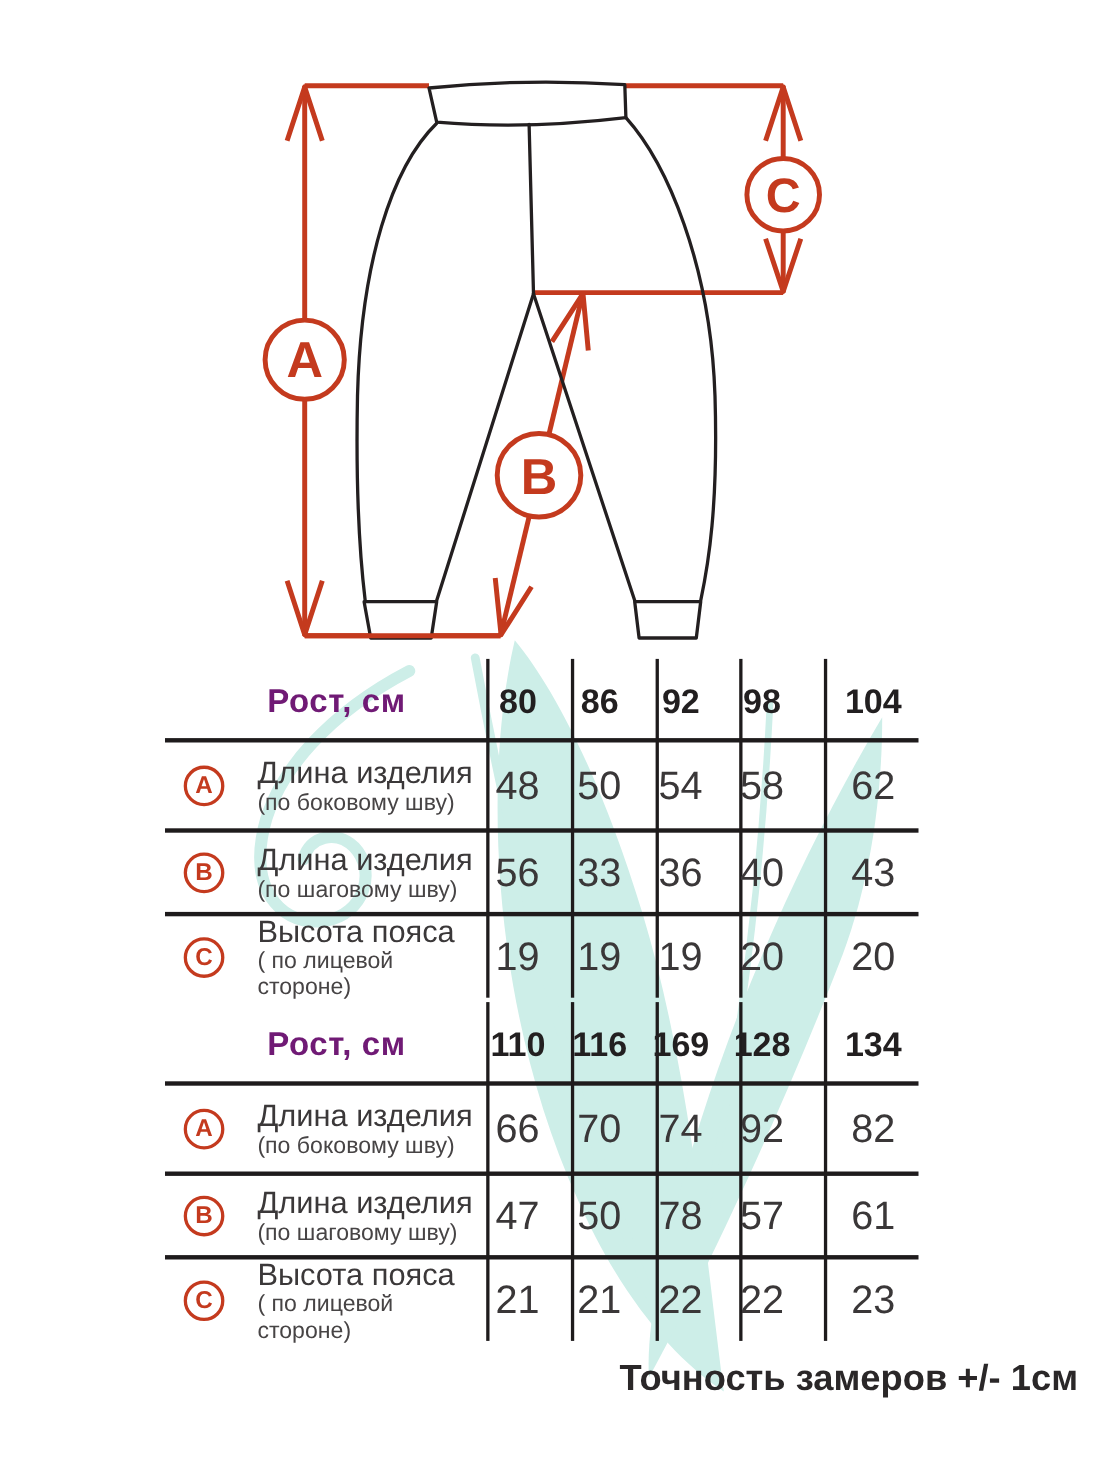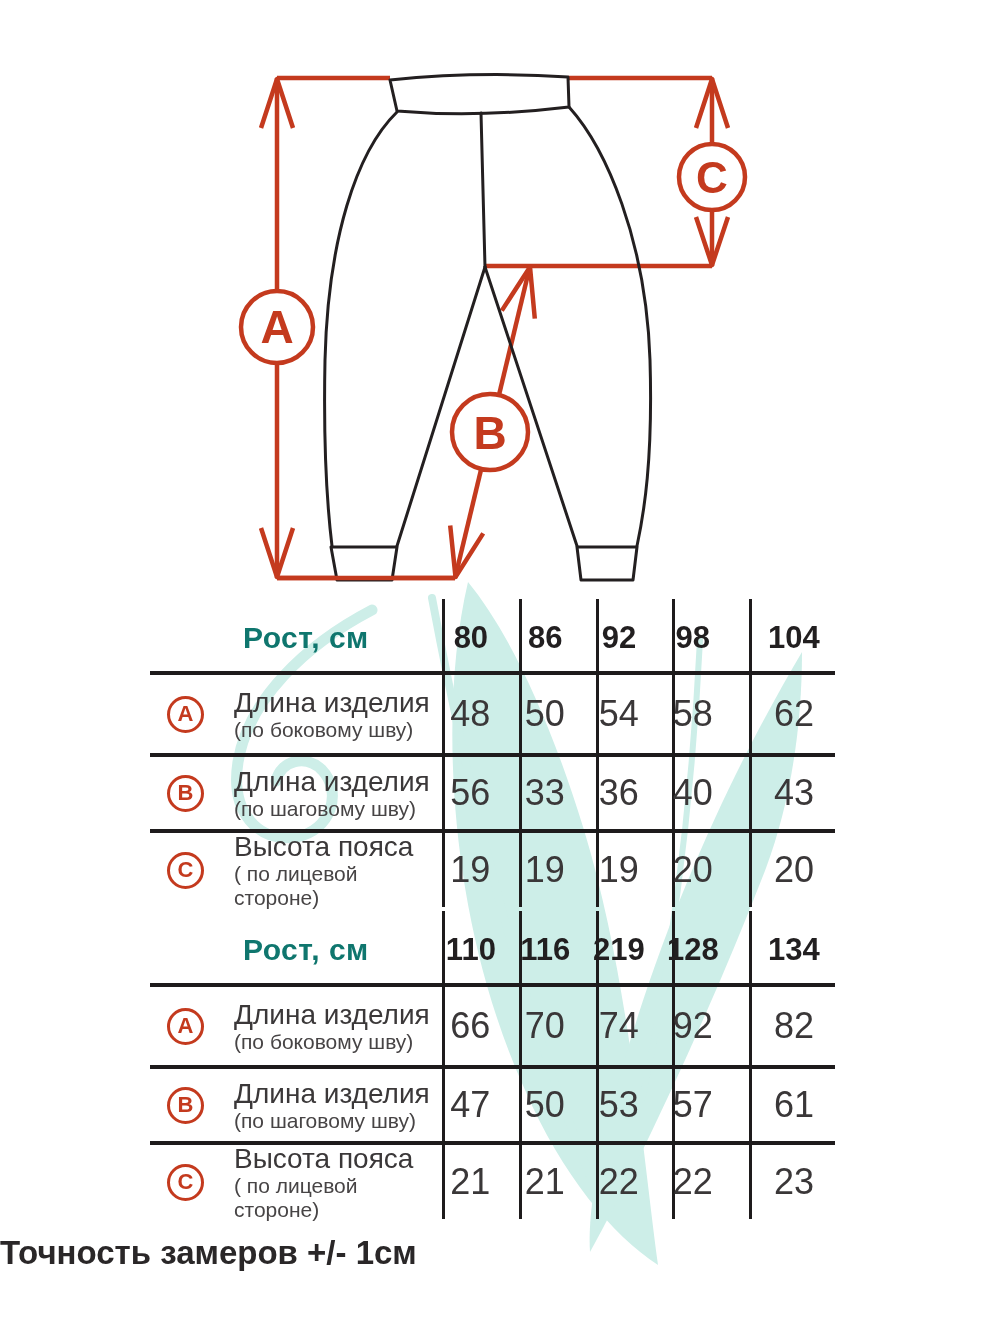--- a/index.html
+++ b/index.html
@@ -21,32 +21,32 @@
   .trow{position:absolute;left:0;right:0;display:flex;align-items:center;}
   .row-header{top:0;height:66px;}
   .row-a{top:70px;height:78px;}
   .row-b{top:152px;height:72px;}
   .row-c{top:228px;height:74px;}
   .cell-label{width:293px;display:flex;align-items:center;box-sizing:border-box;}
   .cell-val{width:77px;display:flex;align-items:center;justify-content:center;}
   .cell-val.c3{width:76px;}
   .cell-val.last{width:85px;padding-left:23px;}
   .hdr-label{width:293px;box-sizing:border-box;text-align:center;padding-left:28px;
-    font-size:30px;font-weight:bold;color:#0f766e;letter-spacing:.5px;}
+    font-size:30px;font-weight:bold;color:#701a75;letter-spacing:.5px;}
   .hdr-size{font-size:31px;font-weight:bold;color:#221f20;text-align:right;}
   .val{font-size:36px;font-weight:400;color:#3a3738;}
   .letter-badge{flex:0 0 auto;width:37px;height:37px;margin-left:17px;border-radius:50%;
     border:3.5px solid #c43a1e;box-sizing:border-box;display:flex;align-items:center;
     justify-content:center;font-size:22px;font-weight:bold;color:#c43a1e;background:#fff;}
   .label-text{margin-left:30px;display:flex;flex-direction:column;}
   .label-main{font-size:28px;color:#3b3839;line-height:31px;}
   .label-sub{font-size:21px;color:#474445;line-height:24px;}
 
   
-  .footer-note{position:absolute;left:0;top:1234px;width:980px;text-align:left;
+  .footer-note{position:absolute;left:0;top:1234px;width:980px;text-align:right;
     font-size:33px;font-weight:bold;color:#2a2728;z-index:3;}
 </style>
 </head>
 <body>
 
 <div class="canvas">
 
   <svg id="watermark" class="layer" width="1000" height="1332" viewBox="0 0 1000 1332">
     <g fill="#cdeee8" stroke="none">
       <path d="M468,582 C438,710 448,920 525,1090 C562,1175 612,1235 658,1265
@@ -177,21 +177,21 @@
     <div class="vline" style="left:521.5px"></div>
     <div class="vline" style="left:598.5px"></div>
     <div class="hline" style="top:66px"></div>
     <div class="hline" style="top:148px"></div>
     <div class="hline" style="top:224px"></div>
 
     <div class="trow row-header">
       <div class="hdr-label">Рост, см</div>
       <div class="cell-val hdr-size">110</div>
       <div class="cell-val hdr-size">116</div>
-      <div class="cell-val c3 hdr-size">219</div>
+      <div class="cell-val c3 hdr-size">169</div>
       <div class="cell-val hdr-size">128</div>
       <div class="cell-val last hdr-size">134</div>
     </div>
 
     <div class="trow row-a">
       <div class="cell-label">
         <div class="letter-badge">A</div>
         <div class="label-text">
           <span class="label-main">Длина изделия</span>
           <span class="label-sub">(по боковому шву)</span>
@@ -207,21 +207,21 @@
     <div class="trow row-b">
       <div class="cell-label">
         <div class="letter-badge">B</div>
         <div class="label-text">
           <span class="label-main">Длина изделия</span>
           <span class="label-sub">(по шаговому шву)</span>
         </div>
       </div>
       <div class="cell-val val">47</div>
       <div class="cell-val val">50</div>
-      <div class="cell-val c3 val">53</div>
+      <div class="cell-val c3 val">78</div>
       <div class="cell-val val">57</div>
       <div class="cell-val last val">61</div>
     </div>
 
     <div class="trow row-c">
       <div class="cell-label">
         <div class="letter-badge">C</div>
         <div class="label-text">
           <span class="label-main">Высота пояса</span>
           <span class="label-sub">( по лицевой стороне)</span>

